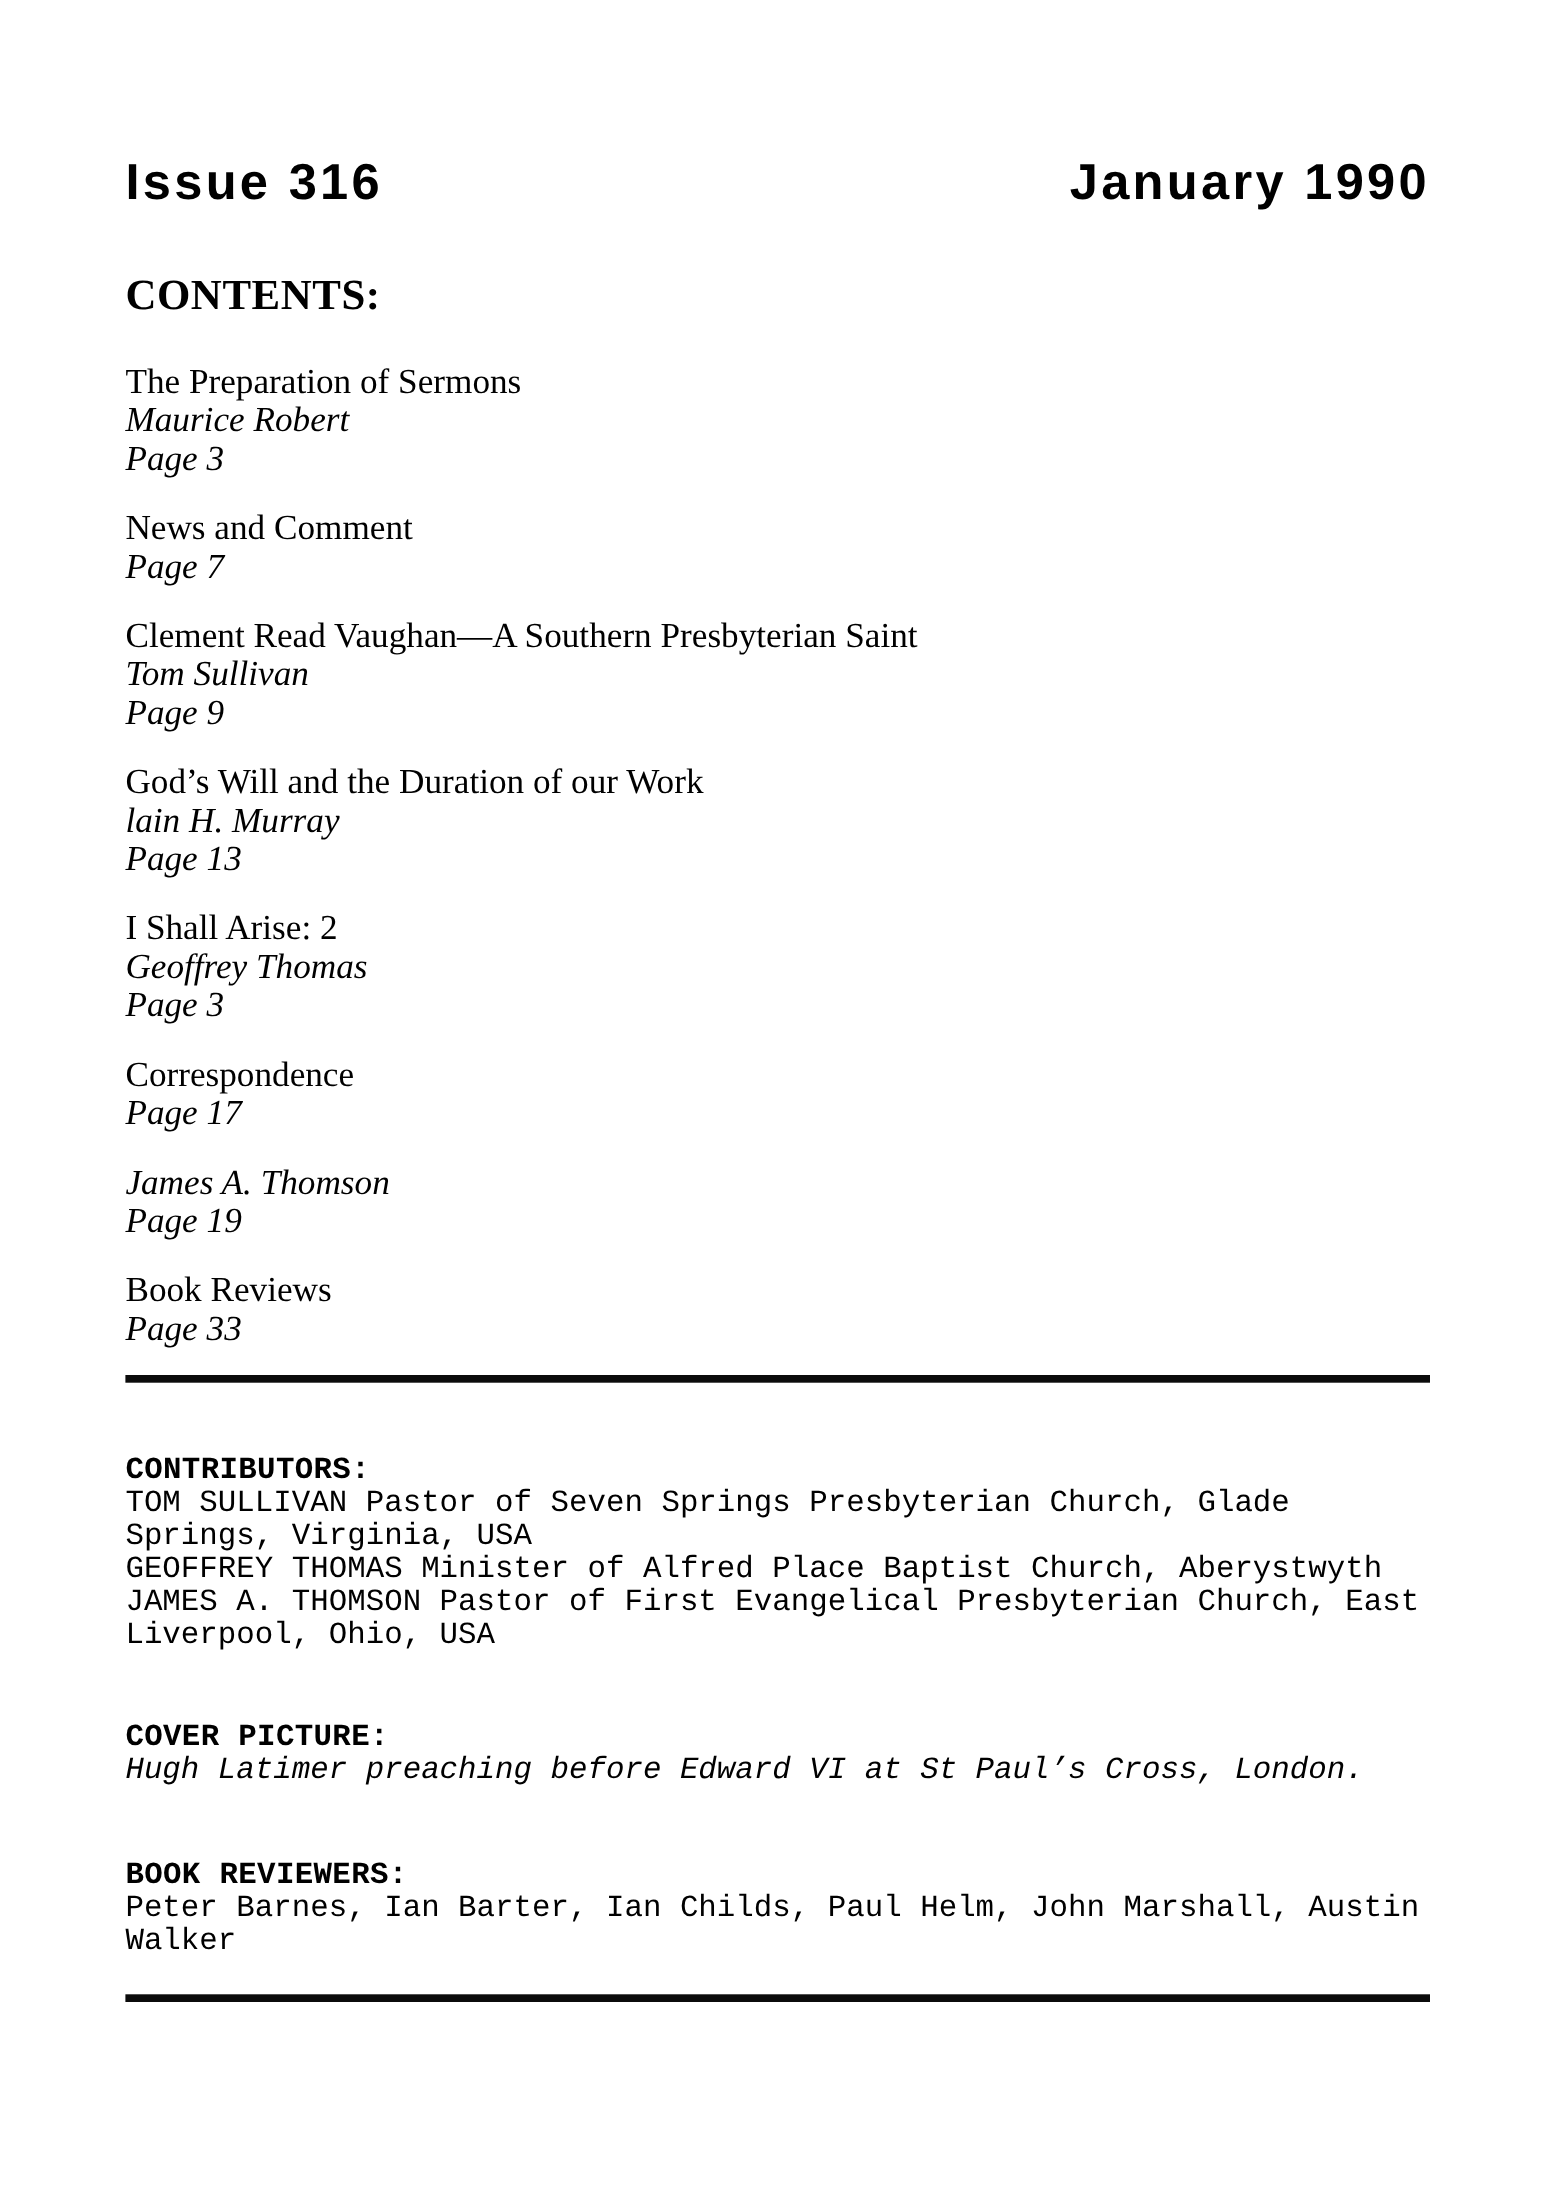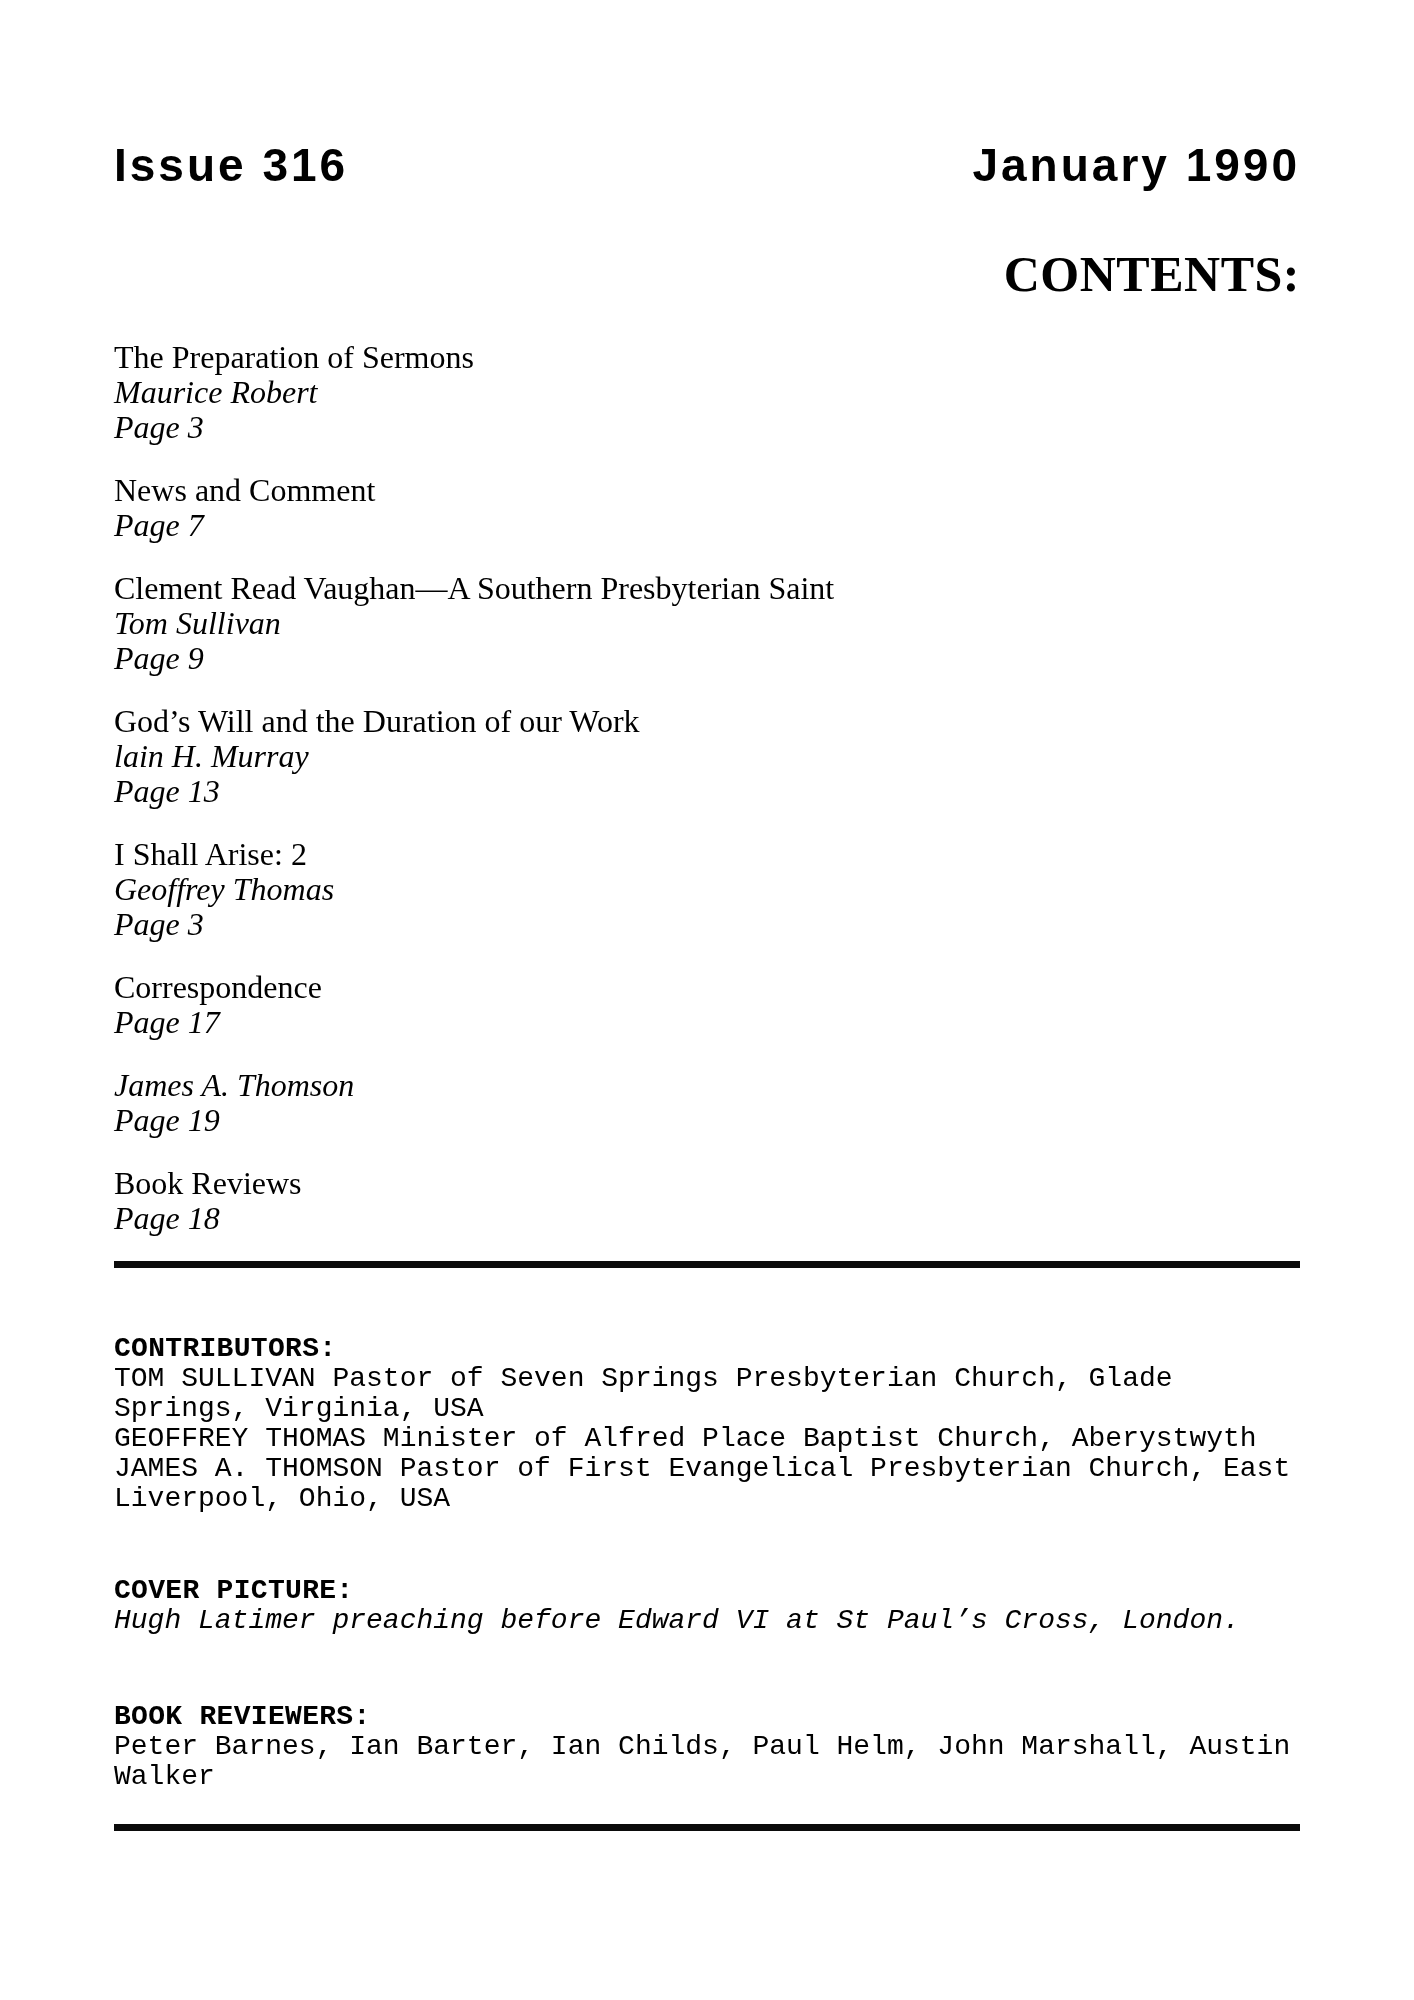--- a/index.html
+++ b/index.html
@@ -29,25 +29,24 @@
     padding-top: 124px;
     font-family: "Liberation Sans", sans-serif;
     font-weight: bold;
     font-size: 46px;
     letter-spacing: 3px;
     line-height: 1.1;
   }
   
   .contents-heading {
     margin-top: 58px;
-    font-size: 50px;
+    font-size: 39px;
     font-weight: bold;
     line-height: 1;
     letter-spacing: 0.5px;
-    text-align: right;
   }
   
   .toc {
     margin-top: 41px;
     font-size: 32px;
     line-height: 35px;
   }
   .toc-item { margin-bottom: 28px; }
   .toc-item:last-child { margin-bottom: 0; }
   .toc-title { font-style: normal; }
@@ -124,21 +123,21 @@
       <div class="toc-page">Page 17</div>
     </div>
 
     <div class="toc-item">
       <div class="toc-author">James A. Thomson</div>
       <div class="toc-page">Page 19</div>
     </div>
 
     <div class="toc-item">
       <div class="toc-title">Book Reviews</div>
-      <div class="toc-page">Page 18</div>
+      <div class="toc-page">Page 33</div>
     </div>
 
   </div>
 
   <div class="rule rule-top"></div>
 
   <div class="section section-contributors">
     <div class="section-heading">CONTRIBUTORS:</div>
     <div class="section-line">TOM SULLIVAN Pastor of Seven Springs Presbyterian Church, Glade Springs, Virginia, USA</div>
     <div class="section-line">GEOFFREY THOMAS Minister of Alfred Place Baptist Church, Aberystwyth</div>

